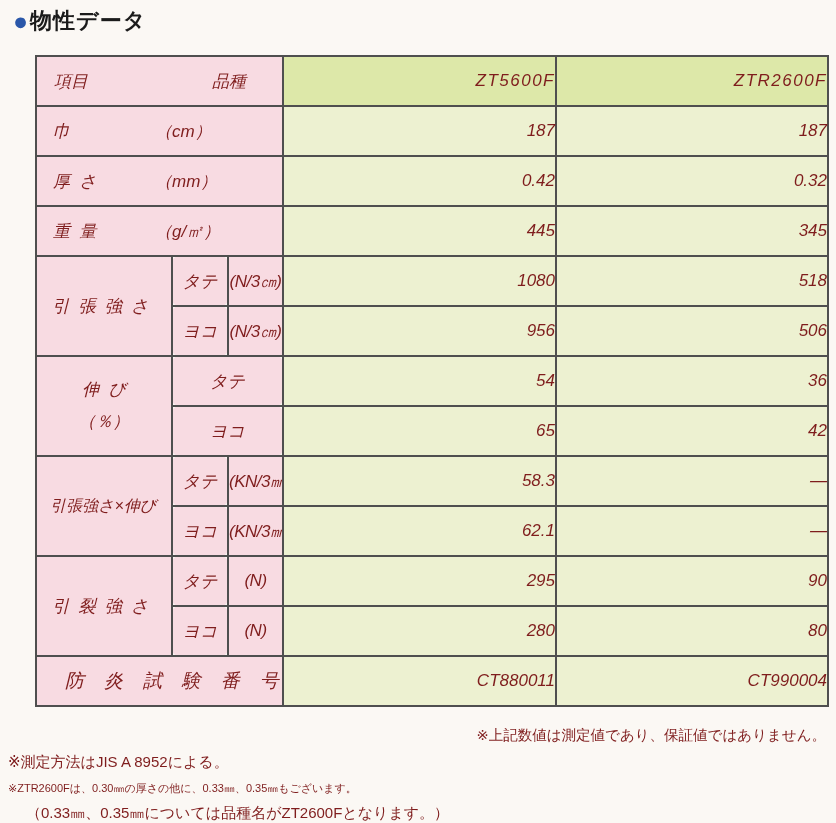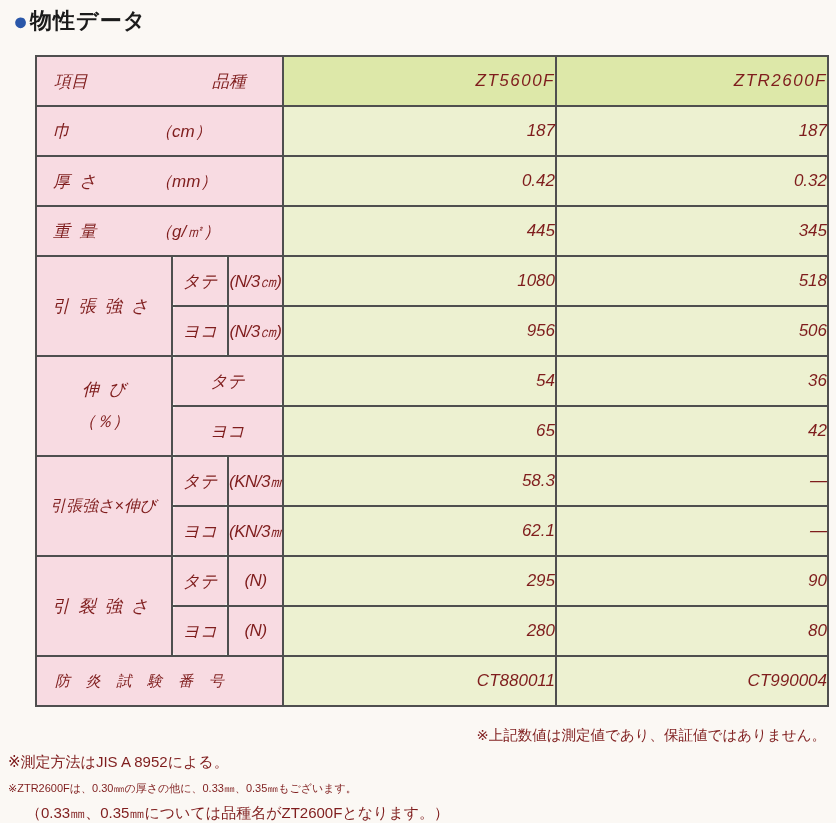--- a/index.html
+++ b/index.html
@@ -57,21 +57,21 @@
   .prop-inner { display: flex; align-items: center; padding-left: 16px; }
   .prop-name  { width: 102px; letter-spacing: 0.55em; white-space: nowrap; }
   .prop-unit  { white-space: nowrap; }
 
   .grp-name   { padding-left: 15px; letter-spacing: 0.5em; white-space: nowrap; font-size: 17.5px; }
   .grp-name.tight { letter-spacing: 0; padding-left: 13px; font-size: 16px; }
   .grp-two-line { text-align: center; line-height: 1.9; }
   .grp-two-line .l1 { letter-spacing: 0.55em; text-indent: 0.55em; }
   .dir-cell  { text-align: center; font-size: 16.5px; border-radius: 7px; }
   .unit-cell { text-align: center; font-size: 12px; letter-spacing: -0.5px; white-space: nowrap; overflow: hidden; }
-  .flame-name { padding-left: 18px; letter-spacing: 1.05em; white-space: nowrap; font-size: 15px; }
+  .flame-name { padding-left: 28px; letter-spacing: 1.05em; white-space: nowrap; font-size: 19px; }
 
   .note { position: absolute; color: #7f1d1d; white-space: nowrap; }
   .note-right { top: 726px; right: 10px; font-size: 14.5px; }
   .note-1 { top: 753px; left: 8px;  font-size: 15px; }
   .note-2 { top: 781px; left: 8px;  font-size: 11px; }
   .note-3 { top: 764px; left: 26px; font-size: 15px; margin-top: 40px; }
 </style>
 </head>
 <body>
 

